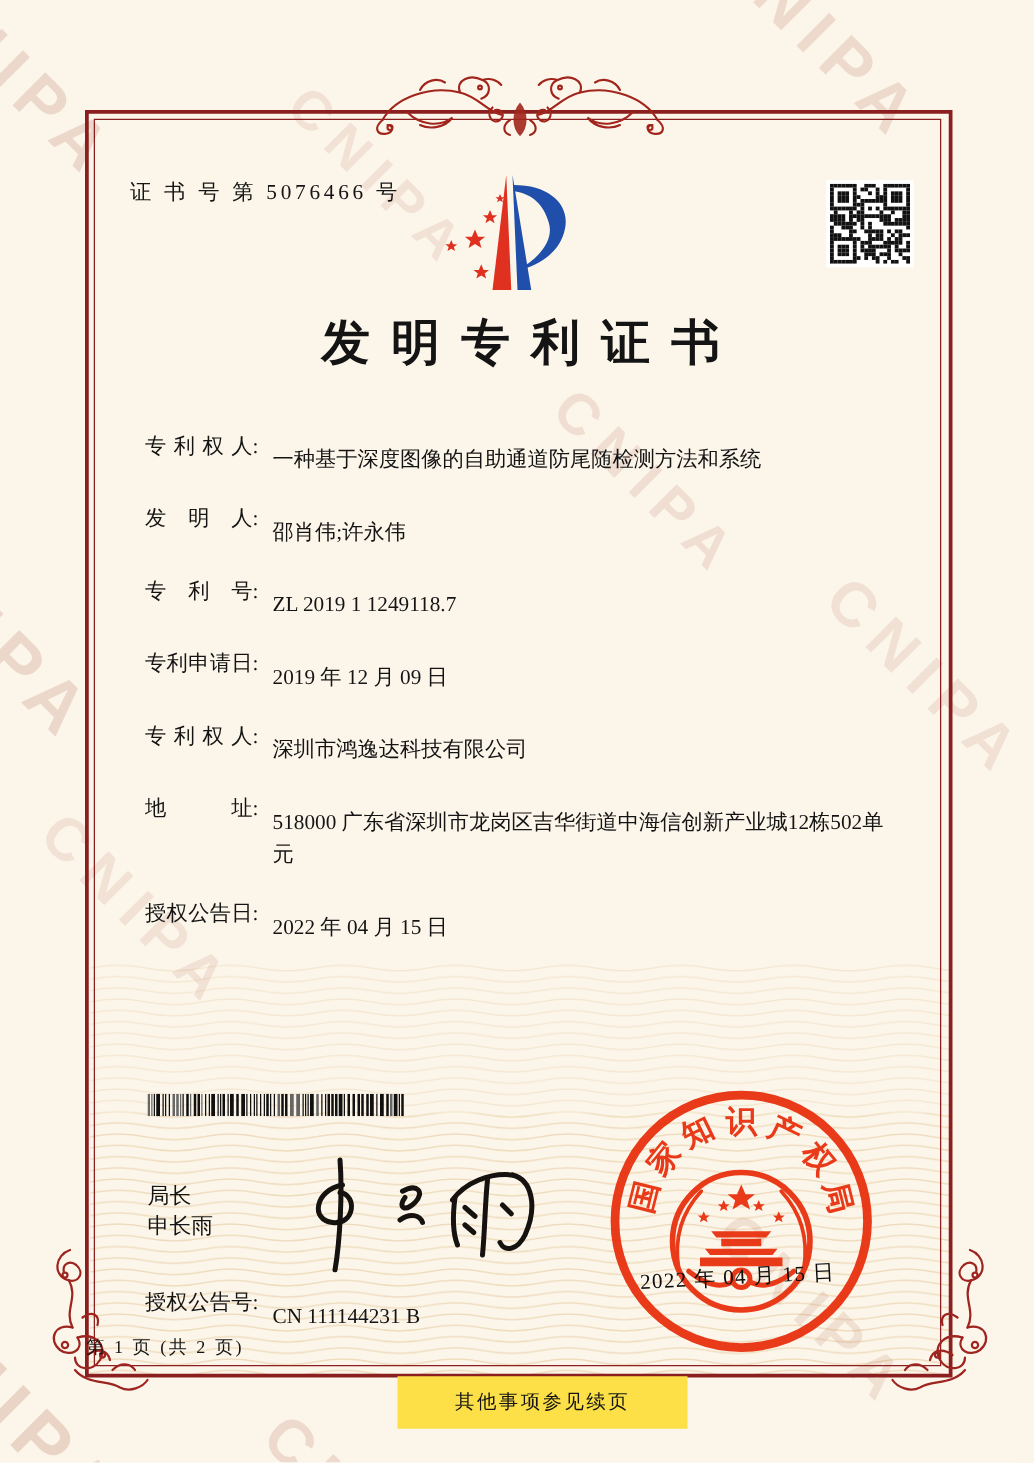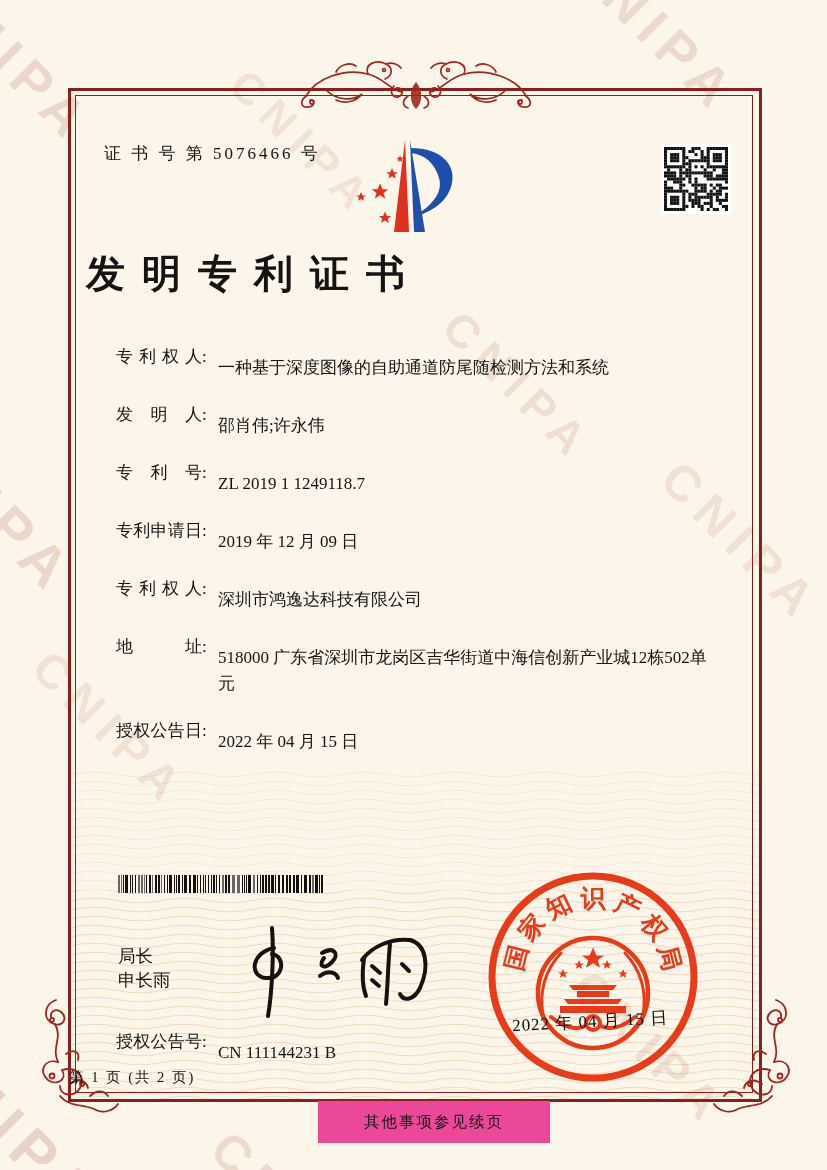--- a/index.html
+++ b/index.html
@@ -11,21 +11,21 @@
       font-weight:bold;letter-spacing:10px;color:#b4705c;transform:rotate(45deg);
       transform-origin:0 0;white-space:nowrap;pointer-events:none;}
   
   .frame-outer{position:absolute;left:68px;top:88px;width:688px;height:1008px;
       border:3.5px solid #8b1e1e;z-index:2;}
   .frame-inner{position:absolute;left:75px;top:95px;width:676px;height:996px;
       border:1px solid #8b1e1e;z-index:2;}
   .cert-no{position:absolute;left:104px;top:142px;font-size:17px;letter-spacing:3px;z-index:4;}
   .qr{position:absolute;left:661px;top:144px;width:70px;height:70px;background:#fff;
       padding:3px;box-sizing:border-box;z-index:4;}
-  .title{position:absolute;left:69px;top:247px;width:695px;font-size:39px;
+  .title{position:absolute;left:69px;top:247px;width:695px;text-align:center;font-size:39px;
       font-weight:bold;letter-spacing:17px;text-indent:17px;z-index:4;}
   
   .fields{position:absolute;left:116px;top:344px;width:612px;font-size:17px;z-index:4;}
   .row{margin-bottom:21px;line-height:26px;}
   .lab{display:inline-block;width:86px;text-align:justify;text-align-last:justify;vertical-align:top;}
   .colon{display:inline-block;width:16px;vertical-align:top;}
   .val{display:inline-block;vertical-align:top;white-space:nowrap;margin-top:11px;}
   .val.wrap{white-space:normal;width:492px;}
   .row-double{display:flex;flex-direction:column;}
   .pair1{width:311px;flex:0 0 311px;}
@@ -34,21 +34,21 @@
   .paras p{margin:0;text-indent:2em;text-align:justify;line-height:26.3px;}
   .barcode{position:absolute;left:118px;top:875px;z-index:4;}
   .signoff{position:absolute;left:118px;top:944px;font-size:17.5px;z-index:4;}
   .signoff .t{}
   .signature{position:absolute;left:222px;top:918px;z-index:4;}
   .seal{position:absolute;left:478px;top:862px;z-index:5;opacity:.95;}
   .seal-date{position:absolute;left:512px;top:1010px;width:160px;font-size:17px;color:#0d0d0d;
       letter-spacing:1px;transform:rotate(-3deg);z-index:6;white-space:nowrap;}
   .page-info{position:absolute;left:69px;top:1068px;width:695px;text-align:left;
       font-size:14.5px;letter-spacing:2px;z-index:4;}
-  .foot-note{position:absolute;left:318px;top:1101px;width:232px;height:42px;background:#ec4899;
+  .foot-note{position:absolute;left:318px;top:1101px;width:232px;height:42px;background:#fde047;
       text-align:center;line-height:42px;font-size:15.5px;letter-spacing:2px;z-index:6;}
   .orn{position:absolute;z-index:3;}
   .waves{position:absolute;left:72px;top:770px;z-index:0;}
   .flip{transform:scaleX(-1);}
 </style>
 </head>
 <body>
 
 <div class="page">
 

